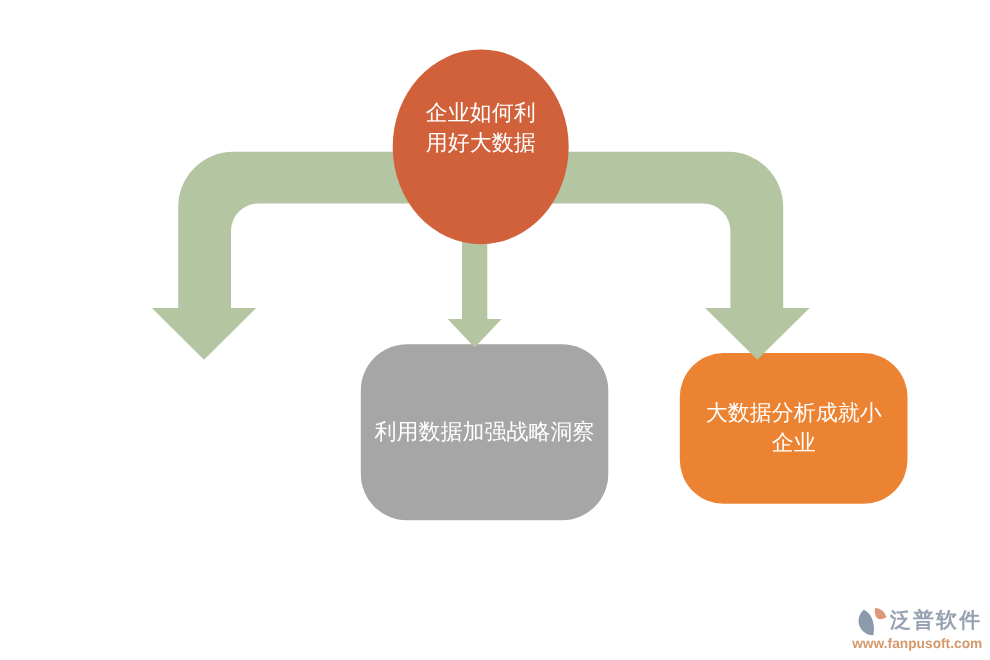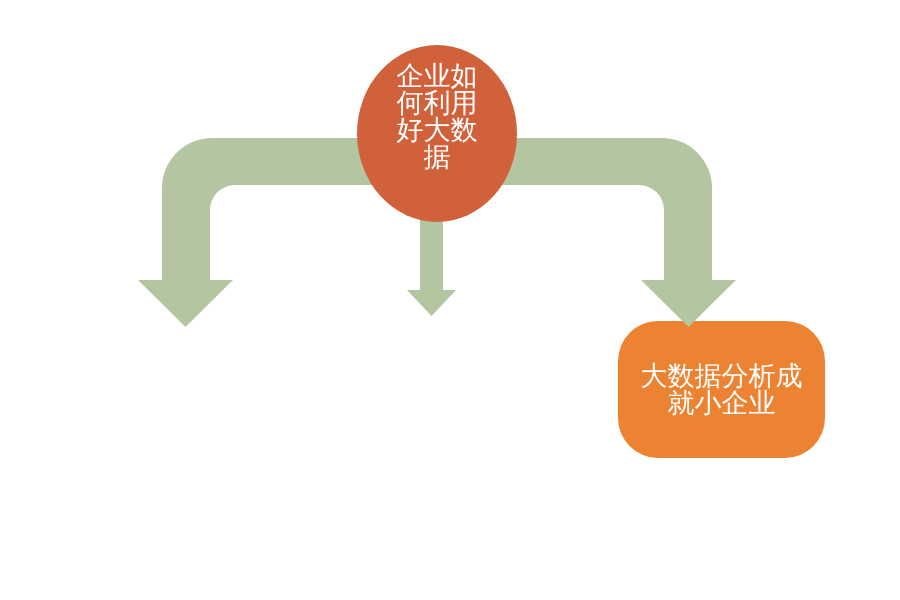--- a/index.html
+++ b/index.html
@@ -19,21 +19,21 @@
   .center-node .label{width:100px;font-size:19px;line-height:27px;transform:translateY(-17px);}
   .node-left{
     left:82px;top:314px;width:217px;height:157px;border-radius:42px;background:#40655a;
   }
   .node-middle{
     left:328px;top:313px;width:225px;height:160px;border-radius:42px;background:#a6a6a6;
   }
   .node-right{
     left:618px;top:321px;width:207px;height:137px;border-radius:40px;background:#ec8332;
   }
-  .node .label{font-size:27px;line-height:27px;}
+  .node .label{font-size:20px;line-height:27px;}
   .node-left .label{width:172px;}
   .node-middle .label{width:214px;}
   .node-right .label{width:172px;}
   .watermark{
     position:absolute;right:7px;bottom:8px;z-index:4;
     display:flex;flex-direction:column;align-items:flex-end;
   }
   .watermark .brand-row{display:flex;align-items:center;}
   .watermark .logo{width:27px;height:27px;margin-right:2px;}
   .watermark .brand{
@@ -41,28 +41,42 @@
   }
   .watermark .url{
     font-size:12.5px;font-weight:bold;color:#d6996b;line-height:13px;margin-top:1px;
   }
 </style>
 </head>
 <body>
 
 <div class="canvas">
 
+  <div class="node node-middle">
+    <div class="label">利用数据加强战略洞察</div>
+  </div>
   <div class="node node-right">
     <div class="label">大数据分析成就小企业</div>
   </div>
 
   <svg class="arrows-svg" width="900" height="600" viewBox="0 0 900 600">
     <path d="M437,138 L212,138 A50,50 0 0 0 162,188 L162,280 L138,280 L185.5,327 L233,280 L210,280 L210,210 A25,25 0 0 1 235,185 L437,185 Z" fill="#b4c5a2"></path>
     <path d="M420,195 L420,290 L407,290 L431.5,316 L456,290 L443,290 L443,195 Z" fill="#b4c5a2"></path>
     <path d="M437,138 L662,138 A50,50 0 0 1 712,188 L712,280 L736,280 L688.5,327 L641,280 L664,280 L664,210 A25,25 0 0 0 639,185 L437,185 Z" fill="#b4c5a2"></path>
   </svg>
 
   <div class="node center-node">
     <div class="label">企业如何利用好大数据</div>
   </div>
 
+  <div class="watermark">
+    <div class="brand-row">
+      <svg class="logo" viewBox="0 0 26 26">
+        <circle cx="13" cy="13" r="12.5" fill="#8d9aab"></circle>
+        <path d="M5 3 Q 16 9 13.5 26 L 26 26 L 26 0 L 5 0 Z" fill="#ffffff"></path>
+        <path d="M15 1.5 A 12.5 12.5 0 0 1 25 9.5 Q 19 13.5 15.8 9.5 Q 13.8 5.5 15 1.5 Z" fill="#dd9878"></path>
+      </svg>
+      <span class="brand">泛普软件</span>
+    </div>
+    <span class="url">www.fanpusoft.com</span>
+  </div>
 
 </div>
 
 </body></html>

